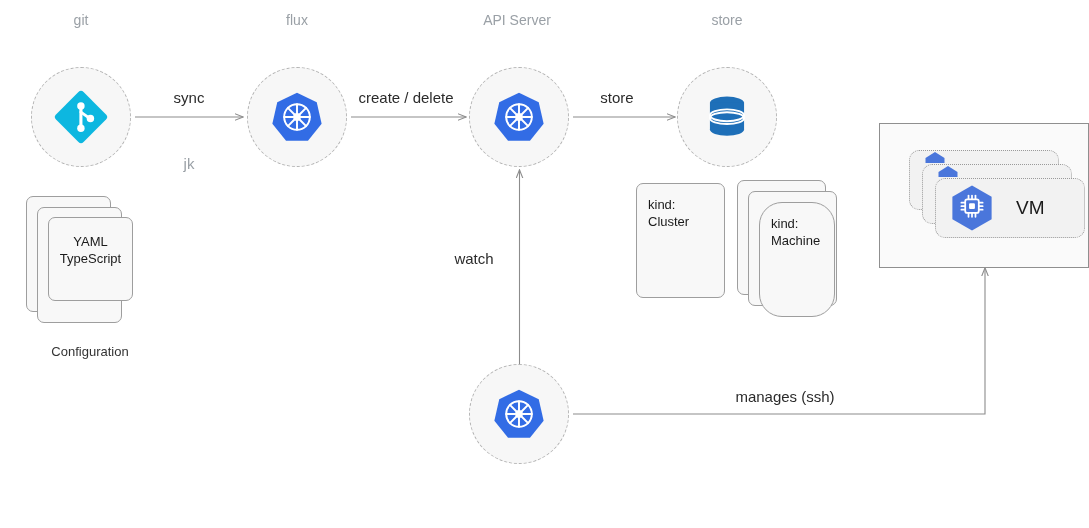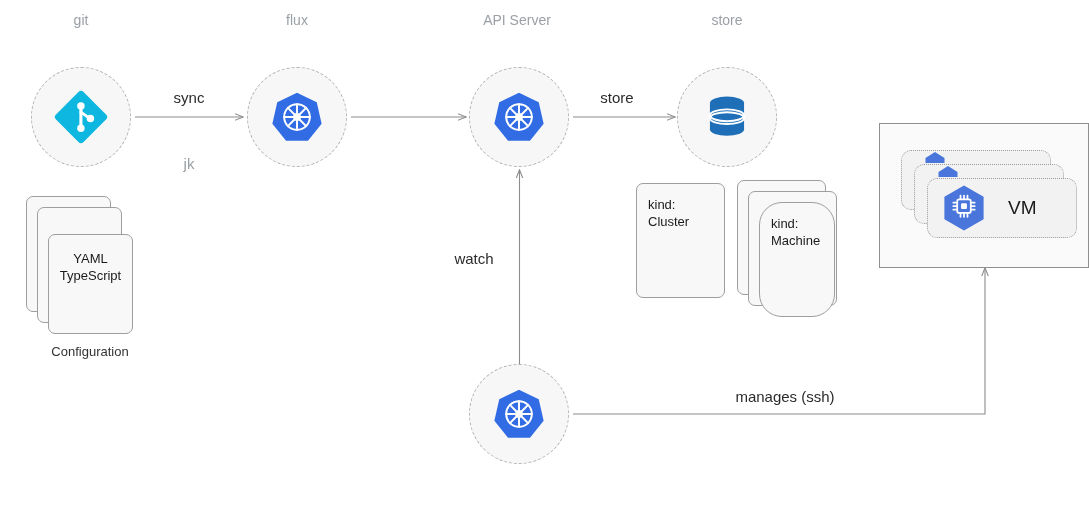--- a/index.html
+++ b/index.html
@@ -104,20 +104,21 @@
     background: #fafafa;
     border: 1px solid #8f8f8f;
     box-sizing: border-box;
   }
   .vm-card {
     position: absolute;
     background: #f2f2f2;
     border: 1.4px dotted #9a9a9a;
     border-radius: 10px;
     box-sizing: border-box;
+    margin-left: 8px;
   }
   .vm-card.front {
     background: #f2f2f2;
     display: flex;
     align-items: center;
   }
   .vm-icon-wrap {
     margin-left: 14px;
     display: flex;
     align-items: center;
@@ -257,28 +258,29 @@
           <line x1="42.8" y1="21.2" x2="35.3" y2="28.7"></line>
           <line x1="28.7" y1="35.3" x2="21.2" y2="42.8"></line>
         </g>
       </svg>
     </span>
   </div>
 
 
   <div class="abs edge-label" style="left:139px; top:89px; width:100px;">sync</div>
   <div class="abs edge-label muted" style="left:139px; top:155px; width:100px;">jk</div>
+  <div class="abs edge-label" style="left:326px; top:89px; width:160px;">create / delete</div>
   <div class="abs edge-label" style="left:574px; top:89px; width:86px;">store</div>
   <div class="abs edge-label" style="left:424px; top:250px; width:100px;">watch</div>
   <div class="abs edge-label" style="left:690px; top:388px; width:190px;">manages (ssh)</div>
 
   <div class="abs" style="left:0px; top:0px;">
     <div class="doc-card" style="left:26px; top:196px; width:85px; height:116px;"></div>
     <div class="doc-card" style="left:37px; top:207px; width:85px; height:116px;"></div>
-    <div class="doc-card front" style="left:48px; top:234px; width:85px; height:100px;">
+    <div class="doc-card front" style="left:48px; top:217px; width:85px; height:84px;">
       <div class="doc-text" style="top:15px;">YAML
 TypeScript</div>
     </div>
     <div class="stack-caption" style="left:26px; top:344px; width:128px;">Configuration</div>
   </div>
 
   <div class="abs" style="left:0px; top:0px;">
     <div class="doc-card front" style="left:636px; top:183px; width:89px; height:115px;">
       <div class="doc-text left-align" style="top:12px;">kind: Cluster</div>
     </div>

